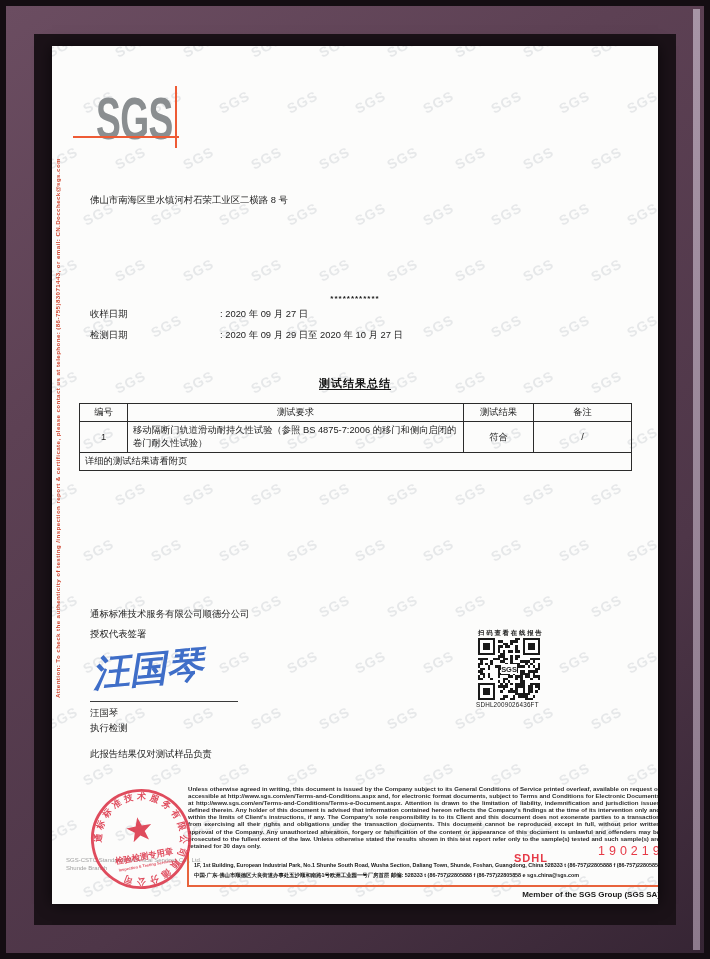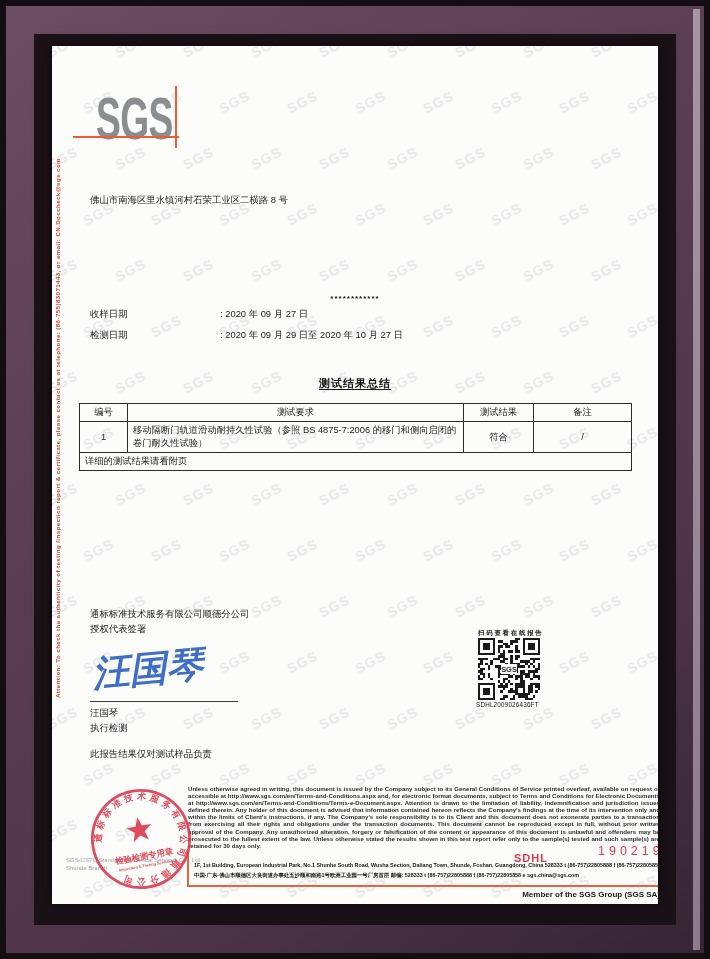--- a/index.html
+++ b/index.html
@@ -277,21 +277,21 @@
       <td class="c">/</td>
     </tr>
     <tr>
       <td colspan="4">详细的测试结果请看附页</td>
     </tr>
   </tbody>
     </table>
 
   <div class="abs cn" style="left:38px;top:560px;">
     <div>通标标准技术服务有限公司顺德分公司</div>
-    <div style="">授权代表签署</div>
+    <div style="margin-top:5px;">授权代表签署</div>
   </div>
   <div class="sig-text">汪国琴</div>
   <div class="sig-line"></div>
   <div class="abs cn" style="left:38px;top:659px;">汪国琴</div>
   <div class="abs cn" style="left:38px;top:674px;">执行检测</div>
   <div class="abs cn" style="left:38px;top:700px;">此报告结果仅对测试样品负责</div>
 
   <div class="qr-label">扫码查看在线报告</div>
   <svg class="qr-code" width="62" height="62" viewBox="0 0 25 25" shape-rendering="crispEdges">
     <rect x="0" y="0" width="25" height="25" fill="#ffffff"></rect>

